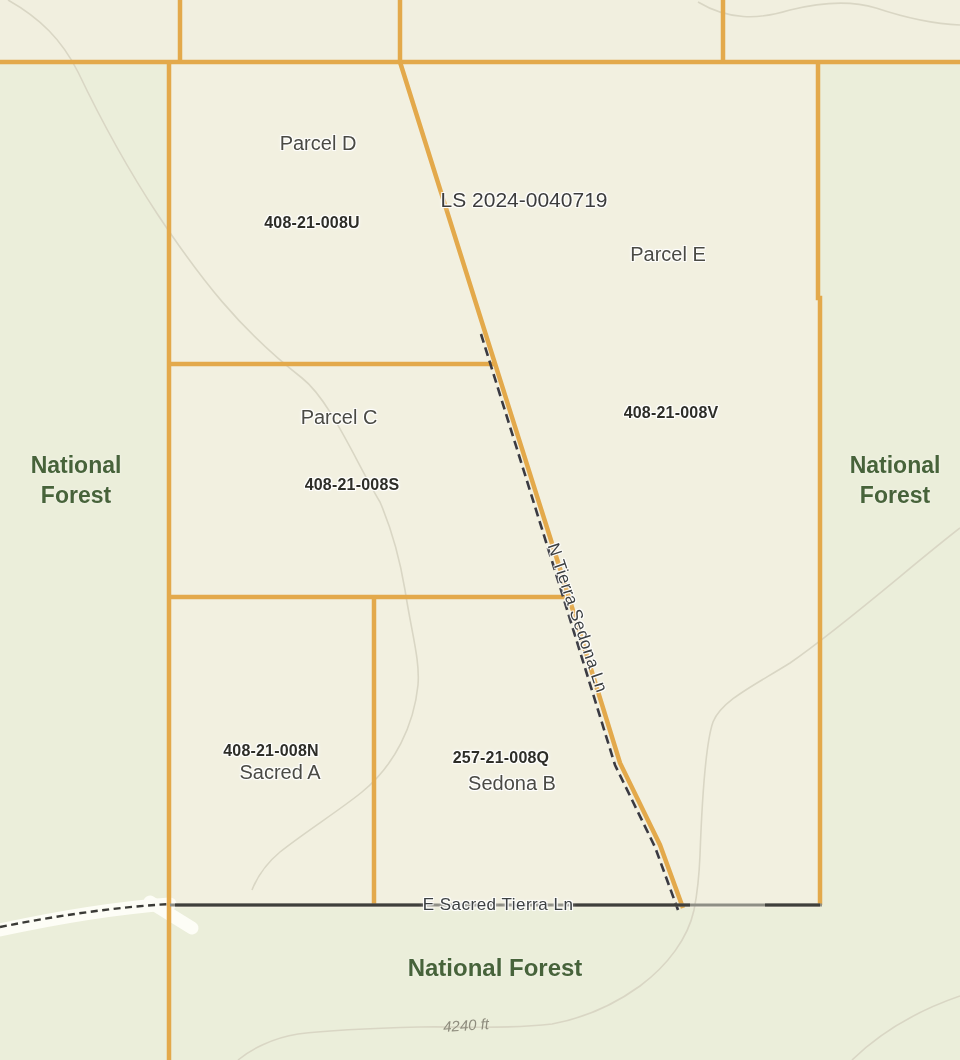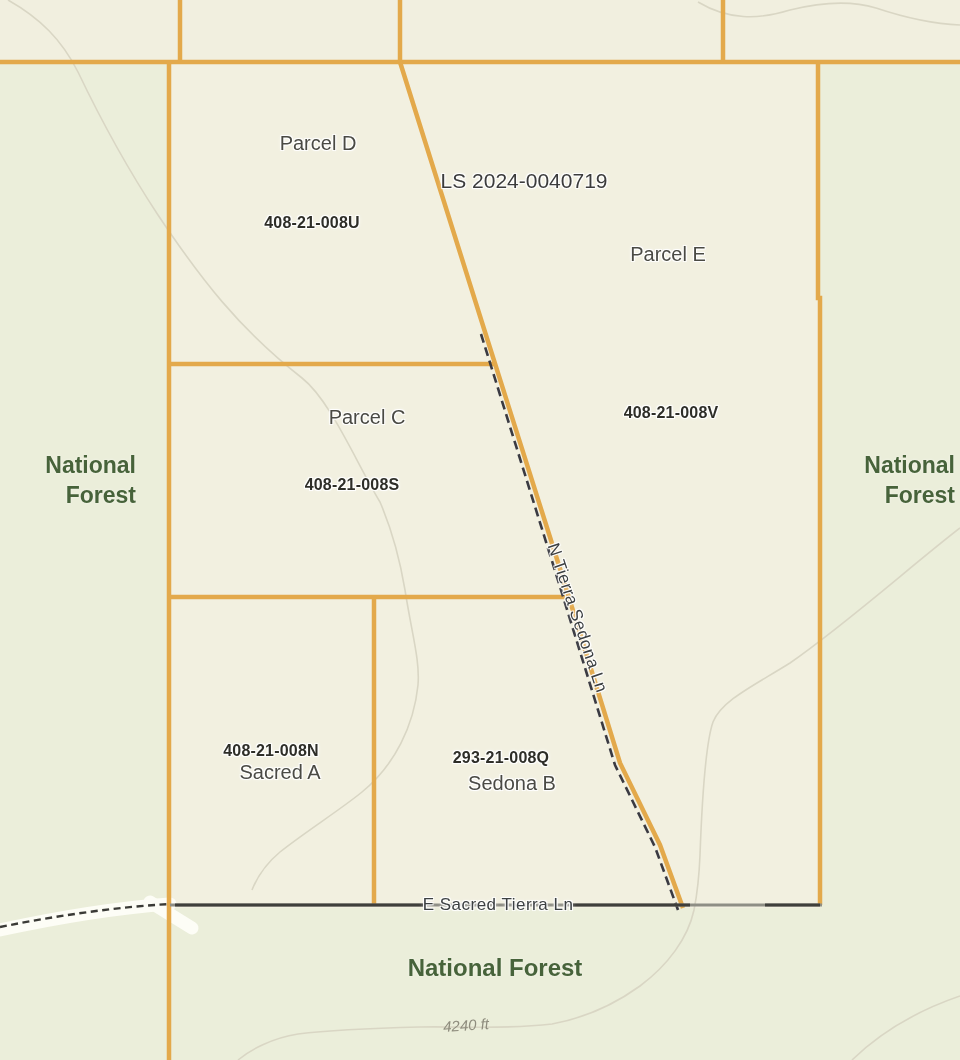--- a/index.html
+++ b/index.html
@@ -12,24 +12,24 @@
   .lbl{
     position:absolute;transform:translate(-50%,-50%);
     white-space:nowrap;
     color:#474740;
     text-shadow:-1px -1px 0 rgba(255,255,255,.85), 1px -1px 0 rgba(255,255,255,.85),
                 -1px 1px 0 rgba(255,255,255,.85), 1px 1px 0 rgba(255,255,255,.85),
                 0 0 4px rgba(255,255,255,.9);
   }
   .parcel-name{font-size:20px;color:#4a4a44;padding-left:28px;}
   .apn{font-size:16px;font-weight:700;color:#2e2e28;letter-spacing:.2px;}
-  .survey{font-size:21px;color:#3c3c3c;}
+  .survey{font-size:21px;color:#3c3c3c;margin-top:19px;}
   .nf{
     font-size:23px;font-weight:700;color:var(--forest-text,#47633a);
-    white-space:normal;width:120px;text-align:right;line-height:1.32;
+    white-space:normal;width:120px;text-align:center;line-height:1.32;
     text-shadow:0 0 3px rgba(255,255,255,.6);
   }
   .nf-bottom{width:auto;white-space:nowrap;font-size:24px;}
   .road-lbl{font-size:17px;color:#3c4042;letter-spacing:.5px;}
   .road-lbl-tierra{transform:translate(-50%,-50%) rotate(71.5deg);}
   .contour-lbl{
     font-size:15px;font-style:italic;color:#8f8d7e;
     transform:translate(-50%,-50%) rotate(-4deg);text-shadow:none;
   }
   .watermark{
@@ -86,27 +86,27 @@
   </svg>
 
   <div class="lbl parcel-name" style="left:304px;top:143px">Parcel D</div>
   <div class="lbl apn" style="left:312px;top:223px">408-21-008U</div>
 
   <div class="lbl survey" style="left:524px;top:181px">LS 2024-0040719</div>
 
   <div class="lbl parcel-name" style="left:654px;top:254px">Parcel E</div>
   <div class="lbl apn" style="left:671px;top:413px">408-21-008V</div>
 
-  <div class="lbl parcel-name" style="left:353px;top:417px">Parcel C</div>
+  <div class="lbl parcel-name" style="left:325px;top:417px">Parcel C</div>
   <div class="lbl apn" style="left:352px;top:485px">408-21-008S</div>
 
   <div class="lbl apn" style="left:271px;top:751px">408-21-008N</div>
   <div class="lbl parcel-name" style="left:266px;top:772px">Sacred A</div>
 
-  <div class="lbl apn" style="left:501px;top:758px">293-21-008Q</div>
+  <div class="lbl apn" style="left:501px;top:758px">257-21-008Q</div>
   <div class="lbl parcel-name" style="left:498px;top:783px">Sedona B</div>
 
   <div class="lbl nf" style="left:76px;top:480px">National Forest</div>
   <div class="lbl nf" style="left:895px;top:480px">National Forest</div>
   <div class="lbl nf nf-bottom" style="left:495px;top:968px">National Forest</div>
 
   <div class="lbl road-lbl road-lbl-tierra" style="left:577px;top:618px">N Tierra Sedona Ln</div>
   <div class="lbl road-lbl" style="left:498px;top:905px">E Sacred Tierra Ln</div>
 
   <div class="lbl contour-lbl" style="left:466px;top:1025px">4240 ft</div>

